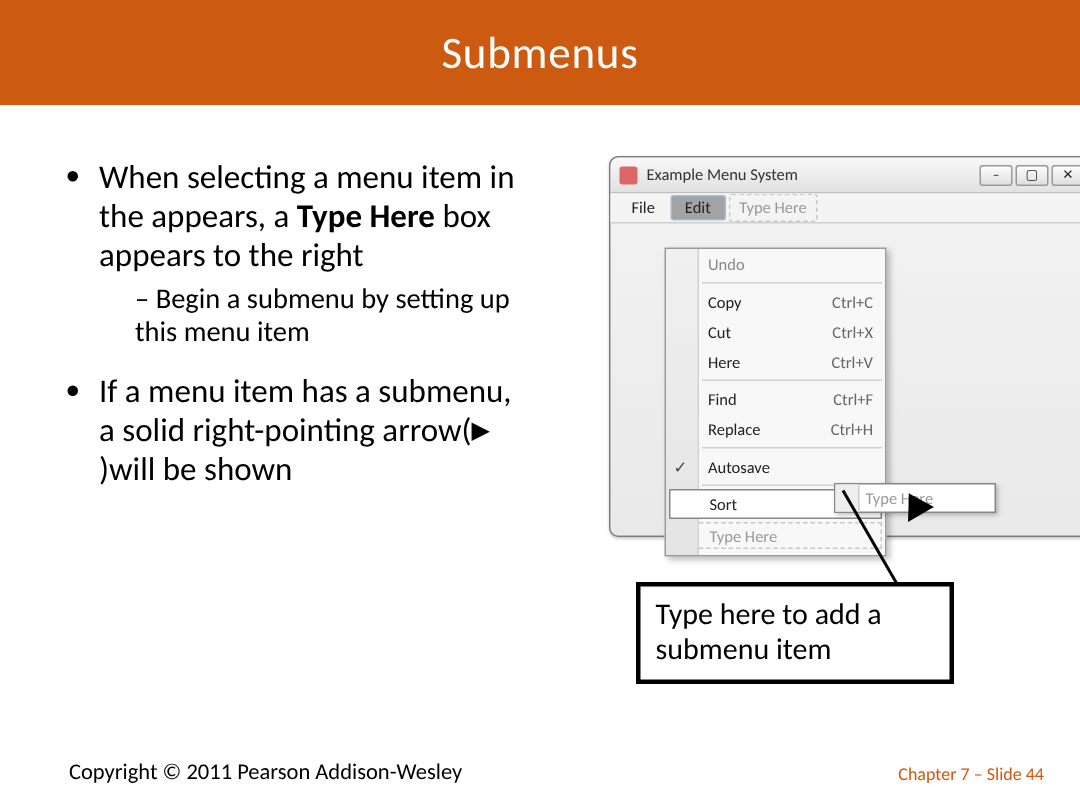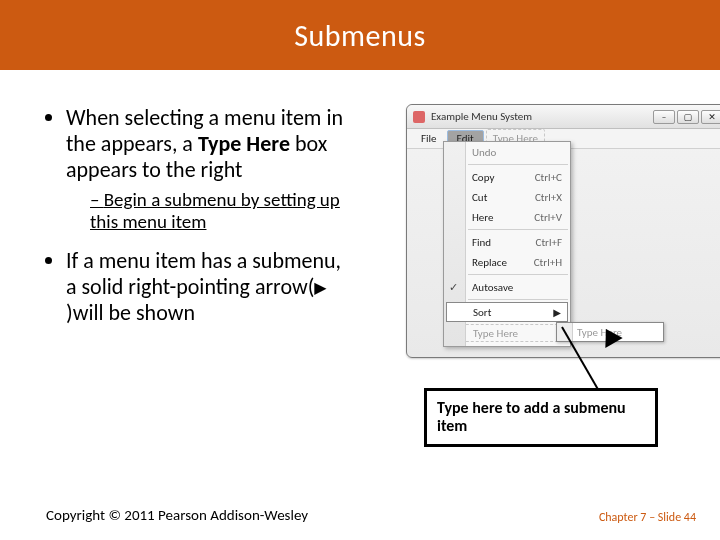--- a/index.html
+++ b/index.html
@@ -26,21 +26,21 @@
   }
   .content {
     position: absolute;
     left: 46px;
     top: 105px;
     width: 310px;
     color: #000;
   }
   ul.top { list-style: disc; padding-left: 20px; }
   ul.top > li { font-size: 22px; line-height: 1.18; margin-bottom: 8px; }
-  ul.sub { list-style: none; padding-left: 24px; margin-top: 6px; margin-bottom: 14px; text-decoration: underline; }
+  ul.sub { list-style: none; padding-left: 24px; margin-top: 6px; margin-bottom: 14px; }
   ul.sub > li { font-size: 19px; line-height: 1.18; }
   ul.sub > li::before { content: "– "; }
   .bold { font-weight: 700; }
   .arrow-glyph { display: inline-block; font-size: 16px; vertical-align: middle; }
 
   
   .window {
     position: absolute;
     left: 370px; top: 104px;
     width: 322px; height: 254px;
@@ -80,22 +80,22 @@
   }
   .menubar-item { padding: 0 10px; font-size: 11px; }
   .menubar-item.hl { background:#a3a3a3; border:1px solid #9cbce0; border-radius:2px; padding:1px 9px; }
   .menubar-typehere {
     color:#999; padding:2px 6px; border:1px dashed #c8c8c8;
     margin-left: 2px; font-size:11px; border-radius:2px;
   }
 
   .dropdown {
     position: absolute;
-    left: 36px; top: 36px;
-    width: 128px;
+    left: 36px; top: 60px;
+    width: 148px;
     background: #f8f8f8;
     border: 1px solid #9a9a9a;
     box-shadow: 2px 2px 4px rgba(0,0,0,.25);
   }
   .dd-iconcol {
     position:absolute; left:0; top:0; bottom:0; width:22px;
     background: linear-gradient(#f0f0f0,#e4e4e4);
     border-right:1px solid #d0d0d0;
   }
   .dd-row {
@@ -134,26 +134,26 @@
   }
   .flyout-gutter {
     position:absolute; left:0; top:0; bottom:0; width:16px;
     background:#eee; border-right:1px solid #d0d0d0;
   }
 
   
   .callout {
     position:absolute;
     left: 424px; top: 388px;
-    width: 234px;
+    width: 212px;
     border: 3px solid #000;
     background:#fff;
     padding: 8px 10px 8px 10px;
-    font-size: 16px;
-    font-weight: 700;
+    font-size: 20px;
+    font-weight: 400;
     line-height: 1.15;
   }
   
   .pointer-line {
     position:absolute;
     left: 562px; top: 326px;
     width: 88px; height: 2px;
     background:#000;
     transform-origin: left center;
     transform: rotate(60deg);

